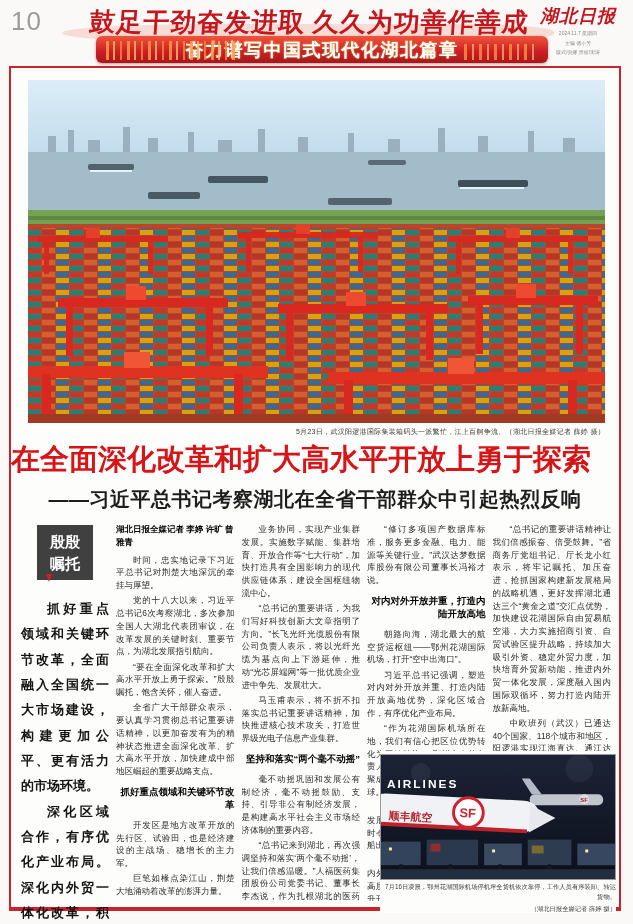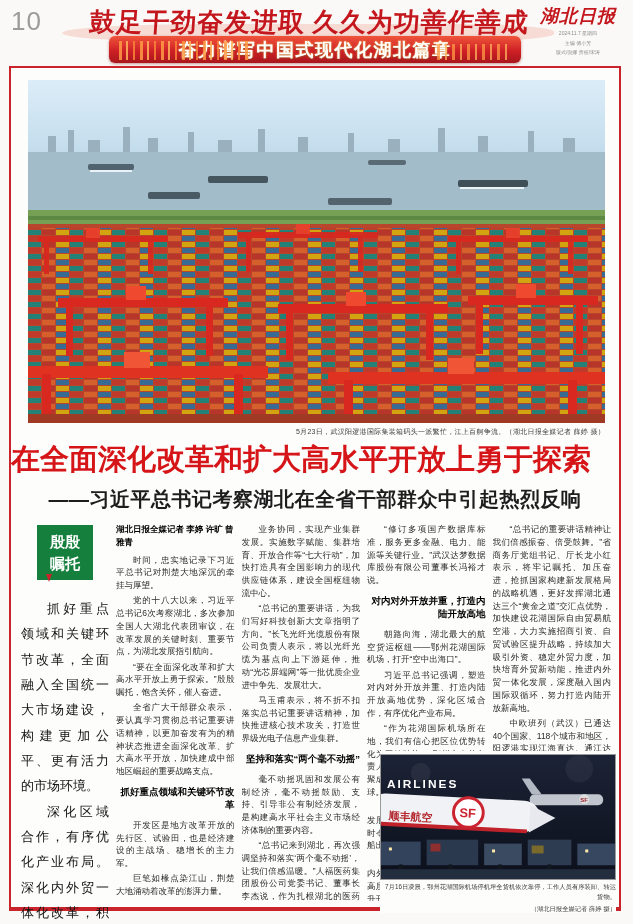--- a/index.html
+++ b/index.html
@@ -9,21 +9,21 @@
     font-family:"Liberation Sans",sans-serif;
     -webkit-font-smoothing:antialiased;
   }
   
   .pagenum{position:absolute;left:11px;top:6px;font-size:26px;color:#9b9b9b;letter-spacing:1px}
   .slogan-wave{position:absolute;left:62px;top:24px;width:492px;height:18px;background:#f2c4ba;opacity:.55;
     border-radius:60% 40% 50% 55% / 100% 85% 90% 100%}
   .slogan{position:absolute;left:70px;top:5px;width:478px;text-align:center;
     font-family:"Liberation Serif",serif;font-weight:900;font-size:26px;color:#c4161d;
     letter-spacing:1px;transform:skewX(-4deg);white-space:nowrap}
-  .ribbon{position:absolute;left:109px;top:36px;width:412px;height:27px;border-radius:6px;
+  .ribbon{position:absolute;left:96px;top:36px;width:452px;height:27px;border-radius:6px;
     background:linear-gradient(180deg,#f0543a 0%,#ce2026 55%,#a8161c 100%);
     display:flex;align-items:center;justify-content:center;box-shadow:0 1px 3px rgba(140,15,15,.45)}
   .ribbon:before{content:"";position:absolute;left:10px;bottom:3px;width:130px;height:19px;opacity:.85;
     background:repeating-linear-gradient(90deg,#ff9a45 0 3px,transparent 3px 7px,#ffb35c 7px 9px,transparent 9px 14px,#f98338 14px 16px,transparent 16px 21px)}
   .ribbon:after{content:"";position:absolute;right:14px;bottom:3px;width:70px;height:16px;opacity:.75;
     background:repeating-linear-gradient(90deg,#ff9a45 0 3px,transparent 3px 8px,#ffb35c 8px 10px,transparent 10px 15px)}
   .ribbon-text{font-size:18px;font-weight:900;color:#fff;letter-spacing:1.5px;white-space:nowrap;
     text-shadow:0 0 2px #ffd564,0 1px 1px #7c0b10}
   .masthead{position:absolute;right:8px;top:4px;width:94px;text-align:center}
   .masthead-title{font-family:"Liberation Serif",serif;font-style:italic;font-weight:900;
@@ -37,25 +37,25 @@
   .photo-cap{position:absolute;left:17px;top:359px;width:577px;text-align:right;
     font-size:7px;color:#3a3a3a;letter-spacing:.3px}
   
   .hl{position:absolute;left:0;top:372px;width:100%;text-align:left;
     font-size:29px;font-weight:900;color:#d61518;letter-spacing:0;white-space:nowrap}
   .subhl{position:absolute;left:0;top:418px;width:100%;text-align:center;
     font-size:20px;font-weight:700;color:#1d1d1d;letter-spacing:.5px}
   
   .body-wrap{position:absolute;left:10px;top:455px;width:590px;height:378px;display:flex;gap:7px}
   .sidebar{width:88px;flex:none}
-  .badge{width:56px;height:48px;background:#15803d;color:#fff;margin:2px auto 16px;
+  .badge{width:56px;height:48px;background:#404040;color:#fff;margin:2px auto 16px;
     font-weight:900;font-size:15px;line-height:1.45;text-align:center;padding-top:7px;position:relative;
     font-family:"Liberation Serif",serif}
   .badge:after{content:"";position:absolute;left:9px;bottom:-7px;border:5px solid transparent;border-top:8px solid #c9242b;border-left-width:3px;border-right-width:3px}
-  .sidebar p{font-family:"Liberation Serif",serif;font-weight:normal;font-size:13px;line-height:1.95;
+  .sidebar p{font-family:"Liberation Serif",serif;font-weight:bold;font-size:13px;line-height:1.95;
     color:#141414;text-align:justify;text-indent:2em;margin:0}
   .col{flex:1;overflow:hidden}
   .col p{font-size:8.5px;line-height:1.5;text-align:justify;text-indent:2em;margin:0 0 2.5px;color:#2b2b2b}
   .col p.by{text-indent:0;text-align:left;font-weight:bold;color:#000;margin-bottom:5px}
   .col h4{font-size:9.5px;font-weight:900;text-align:right;color:#000;margin:8px 0 7px;text-indent:0}
   
   .bphoto-block{position:absolute;left:369px;top:683px;width:236px;background:#fdfdfc;z-index:3;padding-top:3px}
   .bphoto{width:236px;height:126px;display:block;border:1px solid #9a9a9a;box-sizing:border-box}
   .bcap{font-size:6.3px;color:#3a3a3a;text-align:right;line-height:1.55;margin-top:2px}
 </style>

